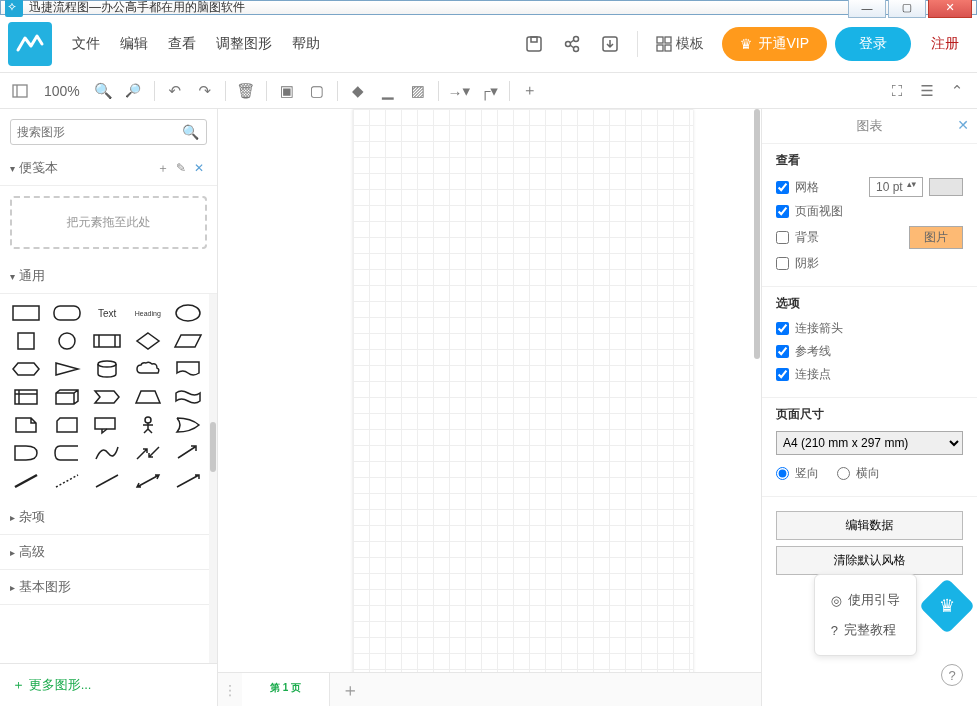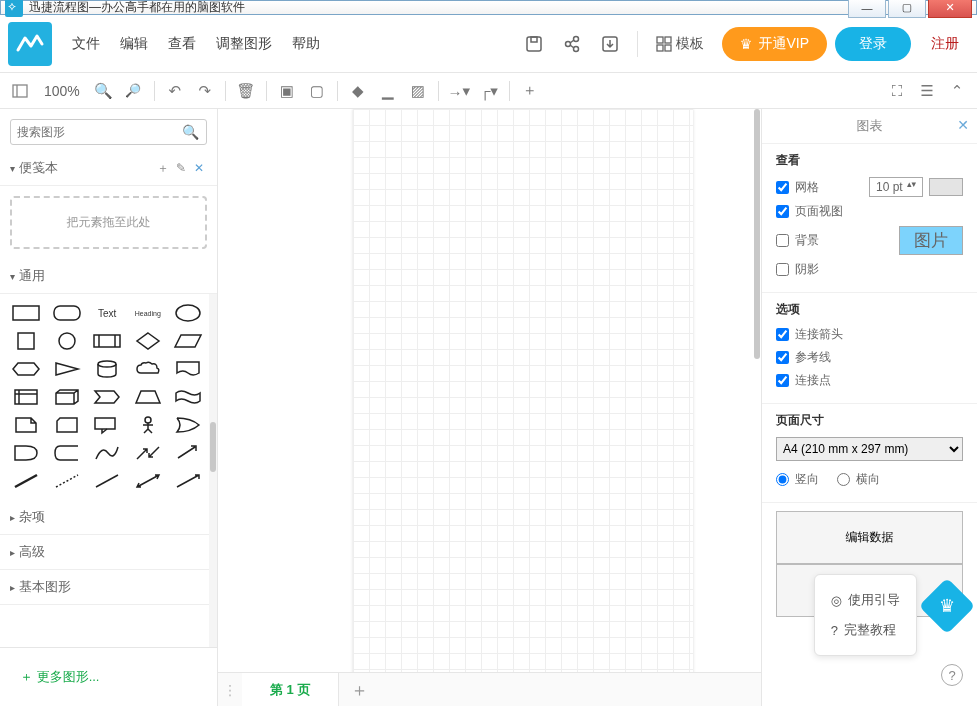--- a/index.html
+++ b/index.html
@@ -45,53 +45,53 @@
 .cat-header { display:flex; align-items:center; padding:8px 10px; font-size:13px; color:#666; cursor:pointer; border-bottom:1px solid #eee; }
 .cat-header .chev { margin-right:4px; font-size:10px; }
 .cat-header .ch-spacer { flex:1; }
 .cat-header .mini-icon { width:16px; height:16px; display:flex; align-items:center; justify-content:center; font-size:12px; color:#888; margin-left:2px; cursor:pointer; }
 .scratch-drop { margin:10px; border:2px dashed #ccc; border-radius:4px; padding:16px; text-align:center; color:#999; font-size:12px; }
 .scroll-area { flex:1; overflow:hidden; position:relative; }
 .shape-grid { display:grid; grid-template-columns: repeat(5, 1fr); gap:6px; padding:8px 10px; }
 .shape-cell { width:32px; height:22px; display:flex; align-items:center; justify-content:center; cursor:pointer; }
 .shape-cell svg { stroke:#222; stroke-width:1.5; fill:none; }
 .shape-cell.txt { font-size:10px; color:#333; }
-.more-shapes { border-top:1px solid #e6e6e6; padding:20px; color:#1aab4c; font-size:13px; cursor:pointer; }
+.more-shapes { border-top:1px solid #e6e6e6; padding:12px; color:#1aab4c; font-size:13px; cursor:pointer; }
 .left-scrollbar { position:absolute; right:0; top:0; bottom:0; width:8px; background:#f5f5f5; }
 .left-thumb { position:absolute; left:1px; right:1px; top:128px; height:50px; background:#c8c8c8; border-radius:3px; }
 
 
 .canvas-area { flex:1; position:relative; background:#fff; display:flex; flex-direction:column; }
 .canvas-viewport { flex:1; position:relative; overflow:hidden; }
 .page-bg { position:absolute; left:135px; top:0; width:340px; height:670px; background:#fff; box-shadow: 0 0 3px rgba(0,0,0,0.15);
   background-image: linear-gradient(#eee 1px, transparent 1px), linear-gradient(90deg, #eee 1px, transparent 1px);
   background-size: 16px 16px; }
 .canvas-vscroll { position:absolute; right:-1px; top:0; bottom:0; width:10px; }
 .canvas-vthumb { position:absolute; left:2px; right:2px; top:0; height:250px; background:#c8c8c8; border-radius:3px; }
 
 
 .tabs { height:34px; border-top:1px solid #e6e6e6; display:flex; align-items:stretch; background:#fafafa; }
 .tab-handle { width:24px; display:flex; align-items:center; justify-content:center; color:#bbb; font-size:14px; cursor:pointer; }
-.tab { padding:8px 28px; border-right:1px solid #e6e6e6; background:#fff; color:#1aab4c; font-weight:bold; cursor:pointer; font-size:13px; }
+.tab { padding:8px 28px; border-right:1px solid #e6e6e6; background:#fff; color:#1aab4c; font-weight:bold; cursor:pointer; font-size:10px; }
 .tab-add { width:40px; display:flex; align-items:center; justify-content:center; color:#999; font-size:18px; cursor:pointer; }
 
 
 .right-panel { width:216px; border-left:1px solid #e6e6e6; background:#fff; position:relative; font-size:12px; }
 .rp-title { text-align:center; padding:8px 0; color:#888; font-size:13px; position:relative; }
 .rp-close { position:absolute; right:8px; top:8px; color:#6aa9d9; cursor:pointer; font-size:14px; }
 .rp-section { padding:8px 14px; border-top:1px solid #f0f0f0; }
 .rp-h { font-weight:bold; color:#333; margin-bottom:8px; font-size:12px; }
 .rp-row { display:flex; align-items:center; margin:6px 0; color:#666; }
 .rp-row input[type=checkbox], .rp-row input[type=radio] { margin-right:6px; }
 .rp-row .row-spacer { flex:1; }
 .pt-box { border:1px solid #aaa; padding:2px 6px; width:54px; display:flex; align-items:flex-start; justify-content:space-between; }
 .color-swatch { width:34px; height:18px; border:1px solid #aaa; background:#e4e4e4; cursor:pointer; }
-.pic-btn { border:1px solid #aaa; padding:2px 14px; background:#7dd3fc; cursor:pointer; font-size:17px; }
+.pic-btn { border:1px solid #aaa; padding:2px 14px; background:#fdba74; cursor:pointer; font-size:12px; }
 .page-size-select { width:100%; border:1px solid #aaa; padding:3px 2px; font-size:12px; cursor:pointer; }
-.big-btn { display:block; width:100%; border:1px solid #bbb; background:#f5f5f5; padding:17px 0; cursor:pointer; font-size:12px; }
+.big-btn { display:block; width:100%; border:1px solid #bbb; background:#f5f5f5; padding:5px 0; margin-top:6px; cursor:pointer; font-size:12px; }
 
 
 .help-float { position:absolute; right:60px; bottom:50px; background:#fff; border:1px solid #e2e2e2; border-radius:6px; padding:10px 12px; box-shadow:0 2px 6px rgba(0,0,0,0.1); }
 .help-float div { padding:6px 4px; cursor:pointer; color:#555; display:flex; align-items:center; gap:6px; font-size:13px; }
 .crown-float { position:absolute; right:10px; bottom:80px; width:40px; height:40px; background:#18b3e6; transform:rotate(45deg); border-radius:6px; display:flex; align-items:center; justify-content:center; cursor:pointer; }
 .crown-float span { transform:rotate(-45deg); color:#fff; font-size:18px; }
 .q-circle { position:absolute; right:14px; bottom:20px; width:22px; height:22px; border:1.5px solid #aaa; border-radius:50%; display:flex; align-items:center; justify-content:center; color:#888; cursor:pointer; font-size:13px; }
 
 
 .sep-v { width:1px; height:26px; background:#e2e2e2; margin:0 8px; }

